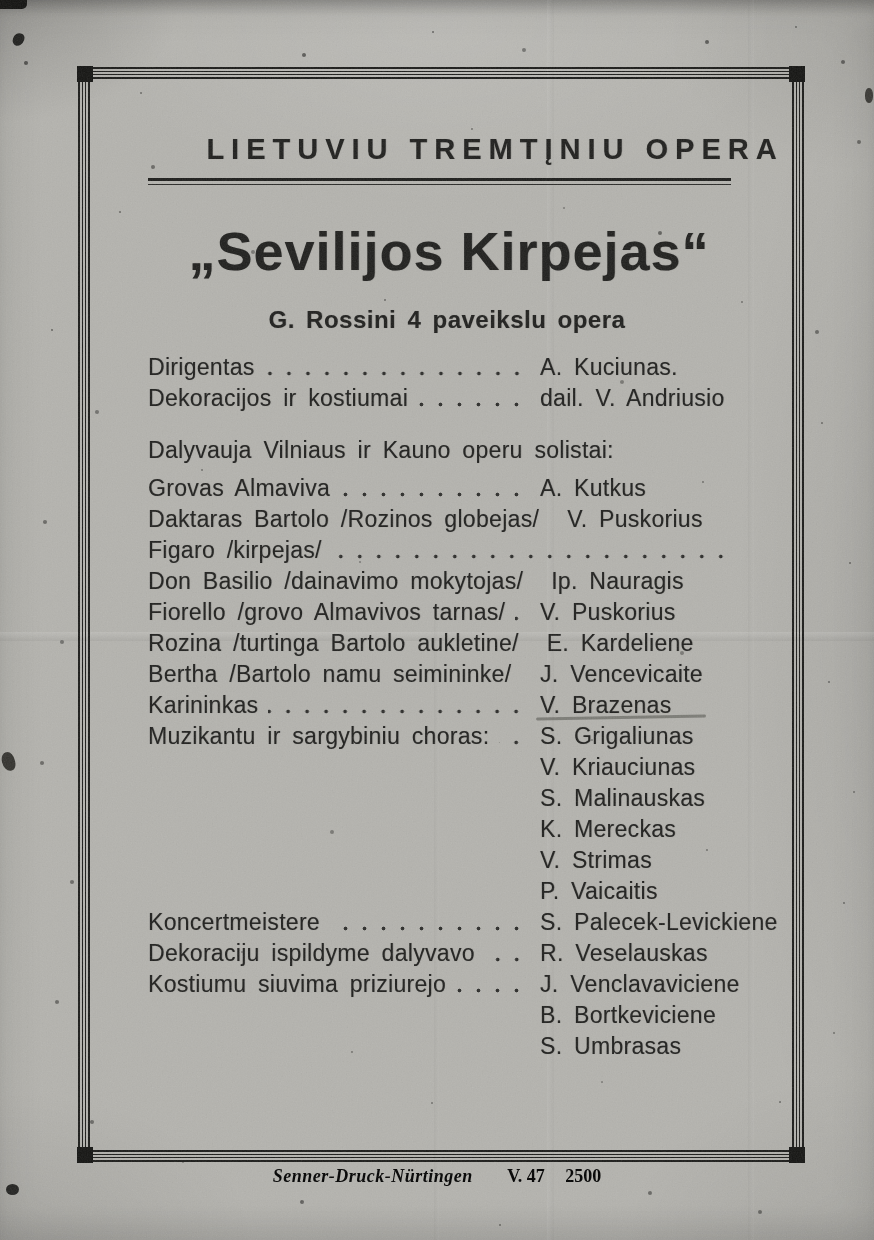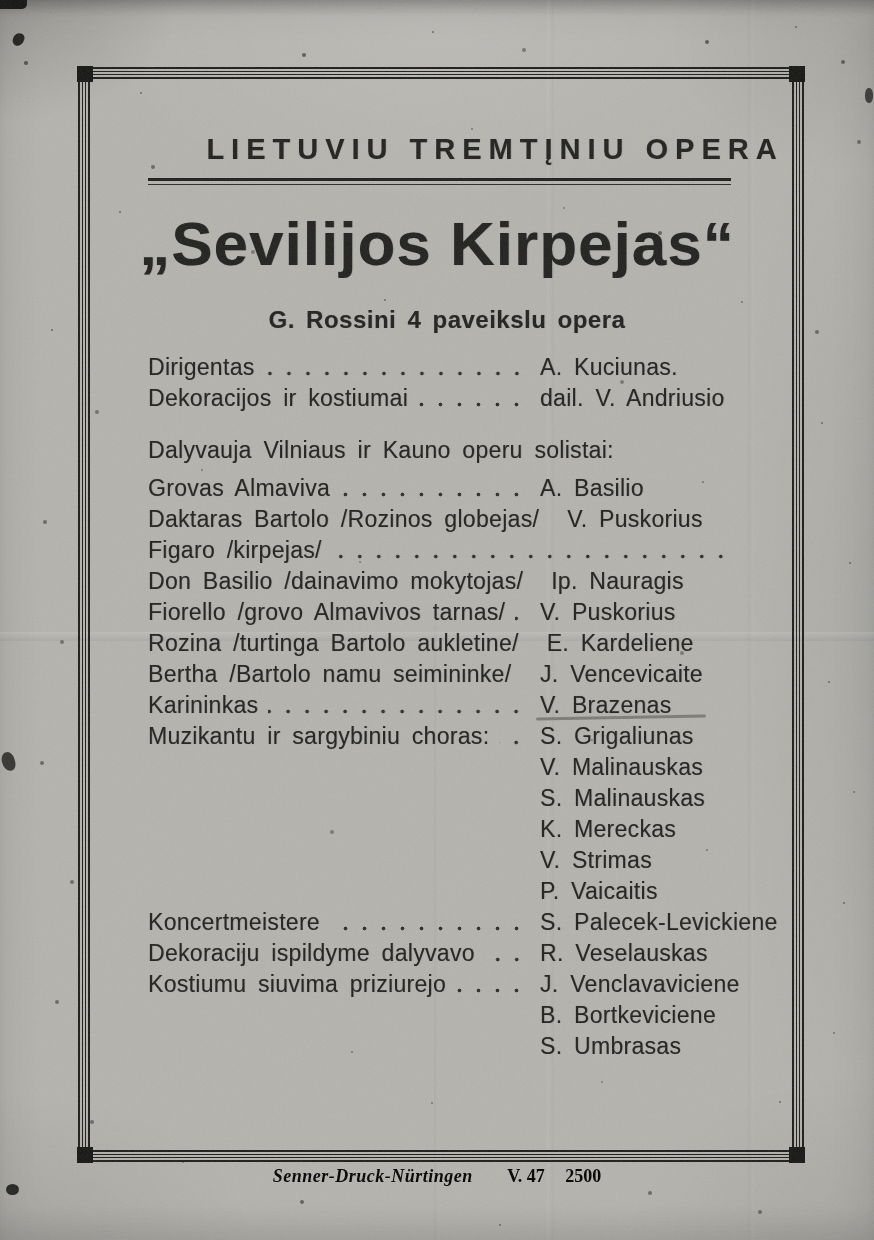--- a/index.html
+++ b/index.html
@@ -43,22 +43,22 @@
   .corner{position:absolute;width:16px;height:16px;background:#141412;}
   .corner.tl{left:-3px;top:-3px;} .corner.tr{right:-3px;top:-3px;}
   .corner.bl{left:-3px;bottom:-3px;} .corner.br{right:-3px;bottom:-3px;}
 
   .ink{color:#1f1f1d;text-shadow:0.4px 0.4px 0.7px rgba(25,25,25,.35);}
 
   .org-title{position:absolute;top:133px;left:90px;width:714px;text-align:center;
     font-size:29px;font-weight:bold;letter-spacing:7px;white-space:nowrap;margin-left:48px;}
   .rule{position:absolute;top:178px;left:148px;width:583px;height:7px;box-sizing:border-box;
     border-top:3px solid #1d1d1b;border-bottom:1px solid #2a2a28;}
-  .main-title{position:absolute;top:208px;left:80px;width:714px;margin:0;text-align:center;
-    font-size:62px;font-weight:bold;letter-spacing:1px;white-space:nowrap;}
+  .main-title{position:absolute;top:208px;left:80px;width:714px;margin:12px;text-align:center;
+    font-size:54px;font-weight:bold;letter-spacing:1px;white-space:nowrap;}
   .subtitle{position:absolute;top:306px;left:90px;width:714px;text-align:center;
     font-size:24px;font-weight:bold;letter-spacing:.5px;word-spacing:4px;}
 
   .rows{position:absolute;top:352px;left:148px;width:596px;font-size:23px;
     letter-spacing:.3px;word-spacing:5px;}
   .row{display:flex;align-items:baseline;height:31px;line-height:31px;white-space:nowrap;}
   .row .role{flex:0 1 auto;}
   .row .leader{flex:1 1 auto;min-width:10px;align-self:stretch;margin:0 8px 0 10px;}
   .row .leader.dotted{
     background-image:radial-gradient(circle, #2c2c2a 1.6px, rgba(0,0,0,0) 2.2px);
@@ -150,21 +150,21 @@
       </div>
       <div class="row">
         <span class="role">Dekoracijos ir kostiumai</span>
         <span class="leader dotted"></span>
         <span class="name">dail. V. Andriusio</span>
       </div>
       <div class="row heading gap-before gap-after"><span class="role">Dalyvauja Vilniaus ir Kauno operu solistai:</span></div>
       <div class="row">
         <span class="role">Grovas Almaviva</span>
         <span class="leader dotted"></span>
-        <span class="name">A. Basilio</span>
+        <span class="name">A. Kutkus</span>
       </div>
       <div class="row">
         <span class="role">Daktaras Bartolo /Rozinos globejas/</span>
         <span class="leader dotted"></span>
         <span class="name">V. Puskorius</span>
       </div>
       <div class="row">
         <span class="role">Figaro /kirpejas/</span>
         <span class="leader dotted"></span>
       </div>
@@ -194,21 +194,21 @@
         <span class="name pencil-underline">V. Brazenas</span>
       </div>
       <div class="row">
         <span class="role">Muzikantu ir sargybiniu choras:</span>
         <span class="leader dotted"></span>
         <span class="name">S. Grigaliunas</span>
       </div>
       <div class="row">
         <span class="role"></span>
         <span class="leader"></span>
-        <span class="name">V. Malinauskas</span>
+        <span class="name">V. Kriauciunas</span>
       </div>
       <div class="row">
         <span class="role"></span>
         <span class="leader"></span>
         <span class="name">S. Malinauskas</span>
       </div>
       <div class="row">
         <span class="role"></span>
         <span class="leader"></span>
         <span class="name">K. Mereckas</span>

